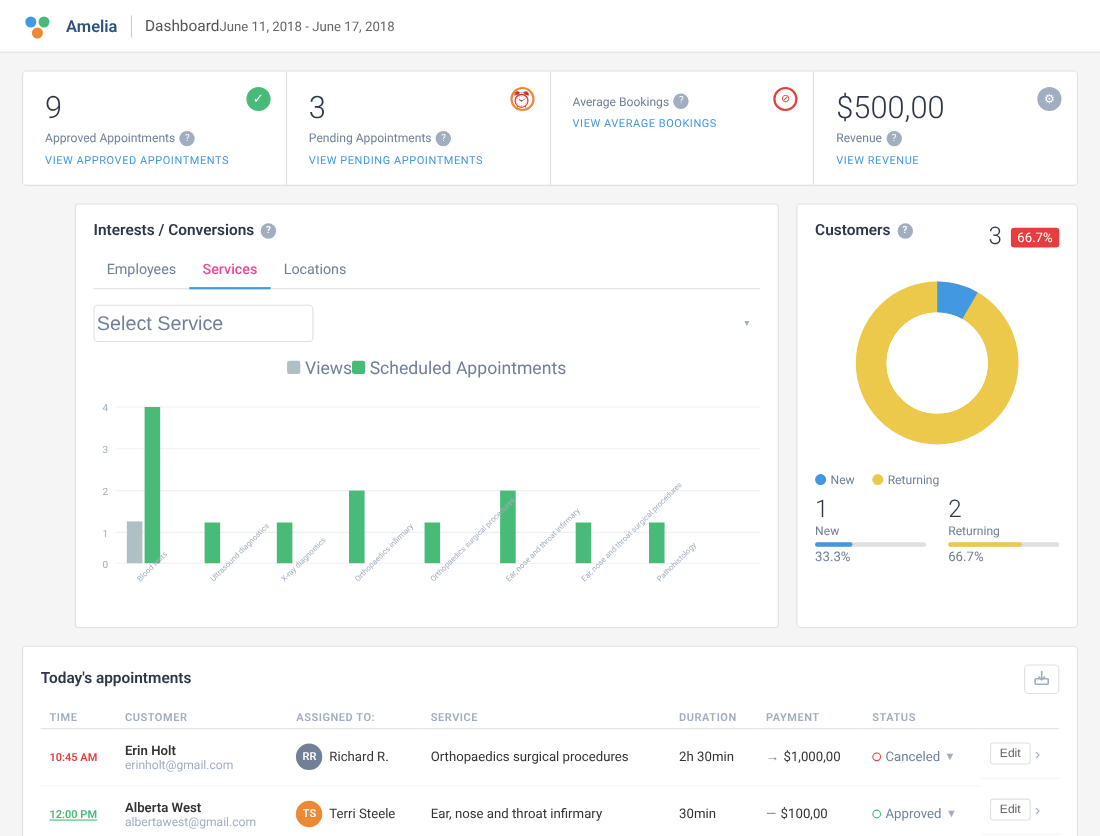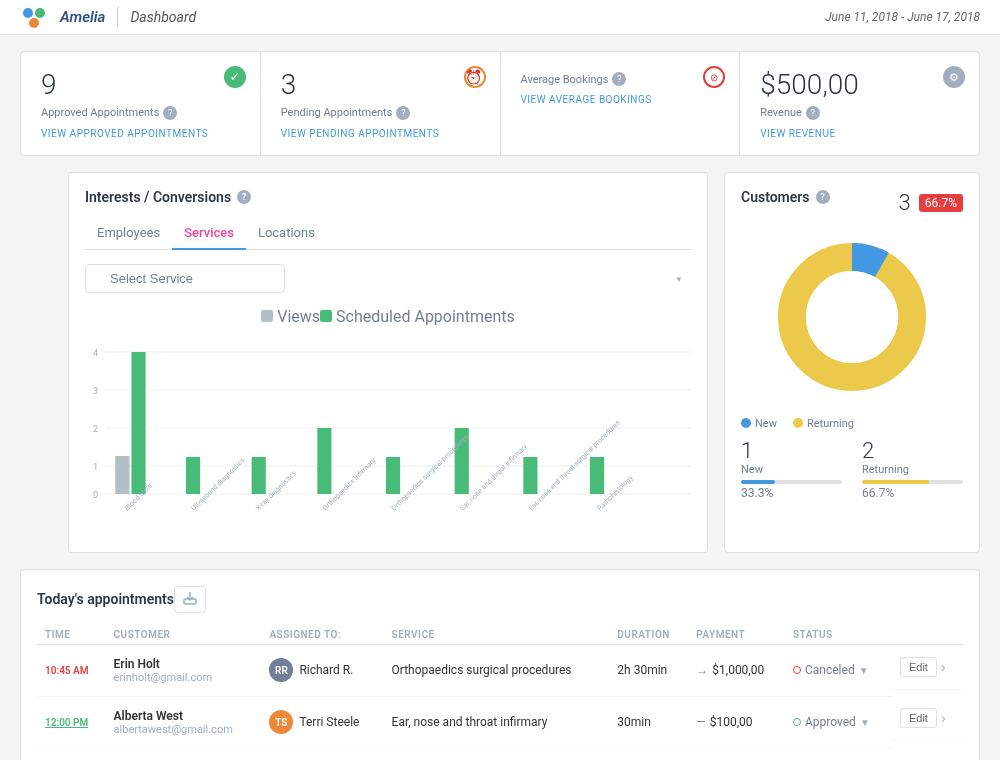--- a/index.html
+++ b/index.html
@@ -1,21 +1,21 @@
 <!DOCTYPE html>
 <html><head>
   <meta charset="utf-8">
   <style>
     * { box-sizing: border-box; margin: 0; padding: 0; }
     body { font-family: -apple-system, BlinkMacSystemFont, 'Segoe UI', Roboto, sans-serif; background: #f5f5f5; font-size: 13px; color: #333; }
     
     .app-container { width: 1000px; height: 760px; background: #f5f5f5; overflow: hidden; }
     
     
-    .header { background: white; border-bottom: 1px solid #e0e0e0; padding: 0 20px; height: 35px; display: flex; align-items: center; justify-content: space-between; font-style: italic; }
+    .header { background: white; border-bottom: 1px solid #e0e0e0; padding: 0 20px; height: 48px; display: flex; align-items: center; justify-content: flex-start; }
     .header-left { display: flex; align-items: center; gap: 12px; }
     .logo { width: 28px; height: 28px; }
     .app-name { font-weight: 600; font-size: 15px; color: #2c5282; }
     .header-divider { width: 1px; height: 20px; background: #ccc; }
     .header-title { font-size: 14px; color: #555; }
     .header-date { font-size: 12px; color: #666; }
     
     
     .main { padding: 16px 20px; }
     
@@ -40,21 +40,21 @@
     .interests-panel { flex: 0 0 640px; background: white; border: 1px solid #e0e0e0; border-radius: 3px; padding: 16px; margin-left: 48px; }
     .panel-title { font-size: 14px; font-weight: 600; color: #2d3748; display: flex; align-items: center; gap: 6px; margin-bottom: 12px; }
     
     
     .tabs { display: flex; border-bottom: 1px solid #e0e0e0; margin-bottom: 14px; }
     .tab { padding: 8px 12px; font-size: 13px; cursor: pointer; color: #718096; border-bottom: 2px solid transparent; margin-bottom: -1px; }
     .tab.active { color: #ec4899; border-bottom-color: #4299e1; font-weight: 500; }
     
     
     .select-wrapper { position: relative; margin-bottom: 14px; }
-    .select-wrapper select { width: 200px; padding: 6px 24px; border: 1px solid #e0e0e0; border-radius: 4px; font-size: 13px; color: #718096; appearance: none; background: white; cursor: pointer; }
+    .select-wrapper select { width: 200px; padding: 6px 2px; border: 1px solid #e0e0e0; border-radius: 4px; font-size: 18px; color: #718096; appearance: none; background: white; cursor: pointer; }
     .select-arrow { position: absolute; right: 8px; top: 50%; transform: translateY(-50%); color: #a0aec0; font-size: 10px; pointer-events: none; }
     
     
     .chart-area { position: relative; height: 200px; }
     .chart-legend { display: flex; gap: 0; justify-content: center; margin-bottom: 10px; font-size: 16px; color: #718096; }
     .legend-dot { width: 12px; height: 12px; border-radius: 2px; display: inline-block; margin-right: 4px; }
     .legend-item { display: flex; align-items: center; }
     
     
     .customers-panel { flex: 1; background: white; border: 1px solid #e0e0e0; border-radius: 4px; padding: 16px; }
@@ -71,21 +71,21 @@
     .customer-stat-value { font-size: 22px; font-weight: 300; color: #2d3748; }
     .customer-stat-label { font-size: 11px; color: #718096; }
     .progress-bar { height: 4px; border-radius: 2px; margin-top: 4px; background: #e0e0e0; }
     .progress-fill { height: 100%; border-radius: 2px; }
     .progress-pct { font-size: 12px; color: #718096; margin-top: 2px; }
     .customer-legend { display: flex; gap: 16px; margin: 8px 0; font-size: 11px; color: #718096; }
     .legend-circle { width: 10px; height: 10px; border-radius: 50%; display: inline-block; margin-right: 4px; }
     
     
     .appointments-panel { background: white; border: 1px solid #e0e0e0; border-radius: 4px; padding: 16px; }
-    .appointments-header { display: flex; align-items: center; margin-bottom: 12px; }
+    .appointments-header { display: flex; justify-content: space-between; align-items: center; margin-bottom: 12px; }
     .appointments-title { font-size: 14px; font-weight: 600; color: #2d3748; }
     .export-btn { background: none; border: 1px solid #e0e0e0; border-radius: 4px; padding: 4px 8px; cursor: pointer; color: #718096; }
     
     
     .table { width: 100%; border-collapse: collapse; }
     .table th { font-size: 10px; color: #a0aec0; font-weight: 600; text-transform: uppercase; letter-spacing: 0.5px; padding: 4px 8px; text-align: left; border-bottom: 1px solid #e0e0e0; }
     .table td { padding: 12px 8px; border-bottom: 1px solid #f5f5f5; font-size: 12px; vertical-align: middle; }
     .time-cell { font-size: 10px; font-weight: 600; }
     .time-red { color: #e53e3e; }
     .time-green { color: #48bb78; text-decoration: underline; }

